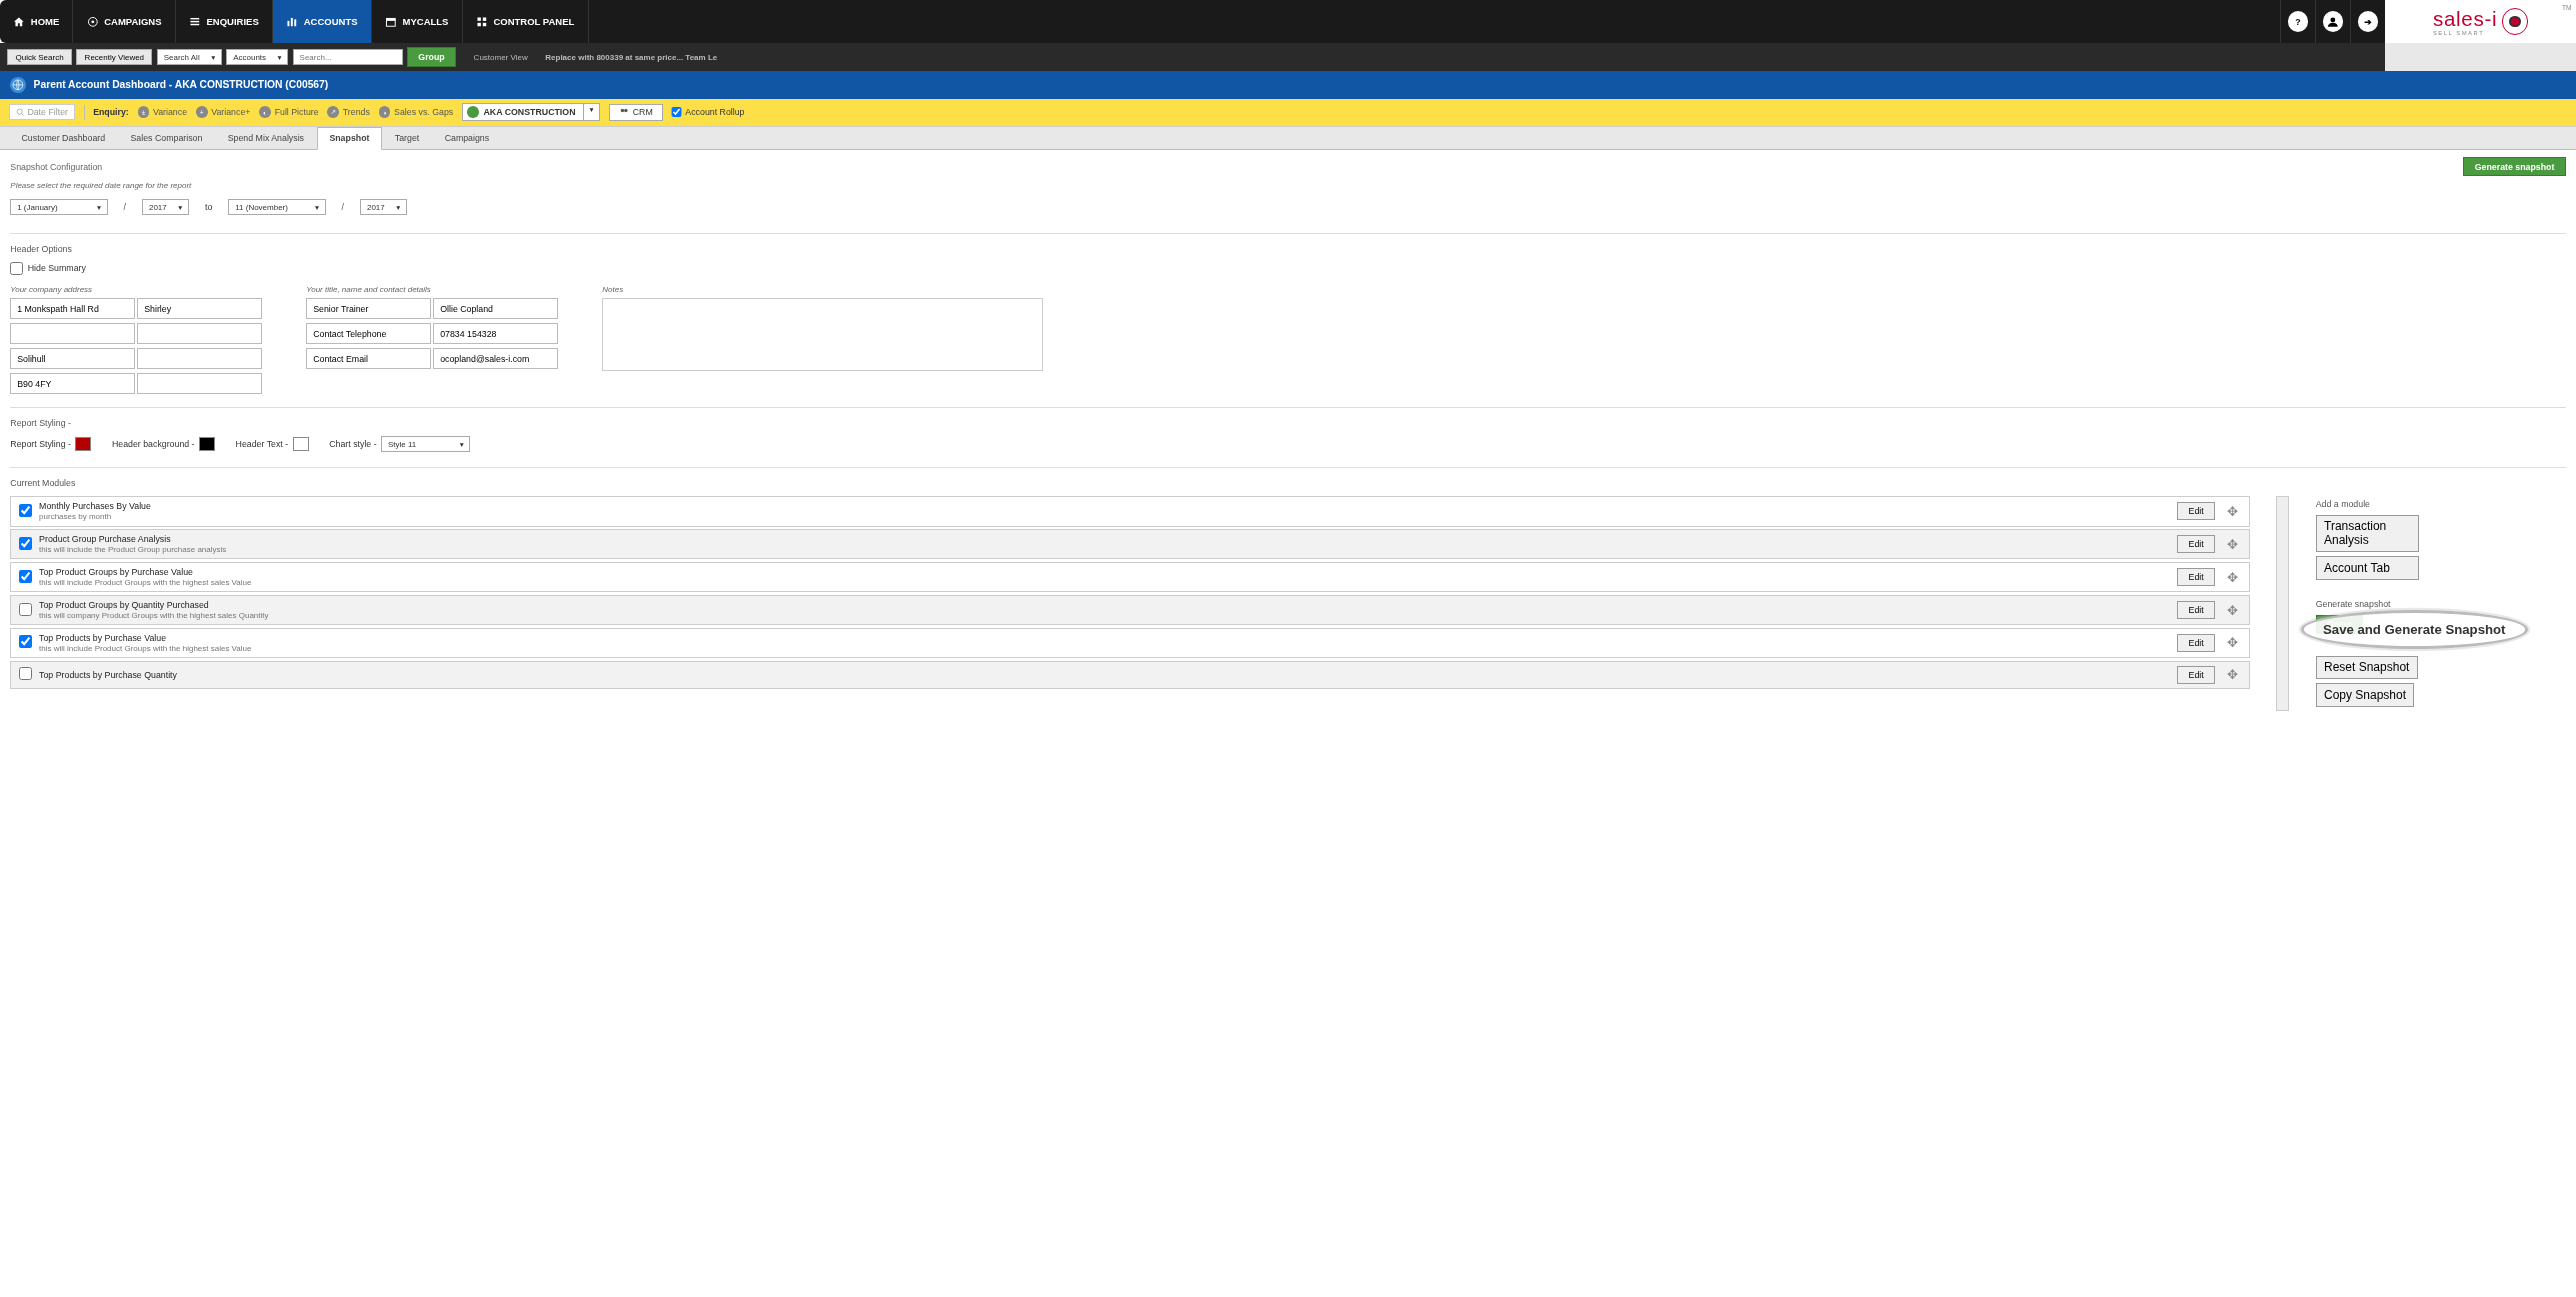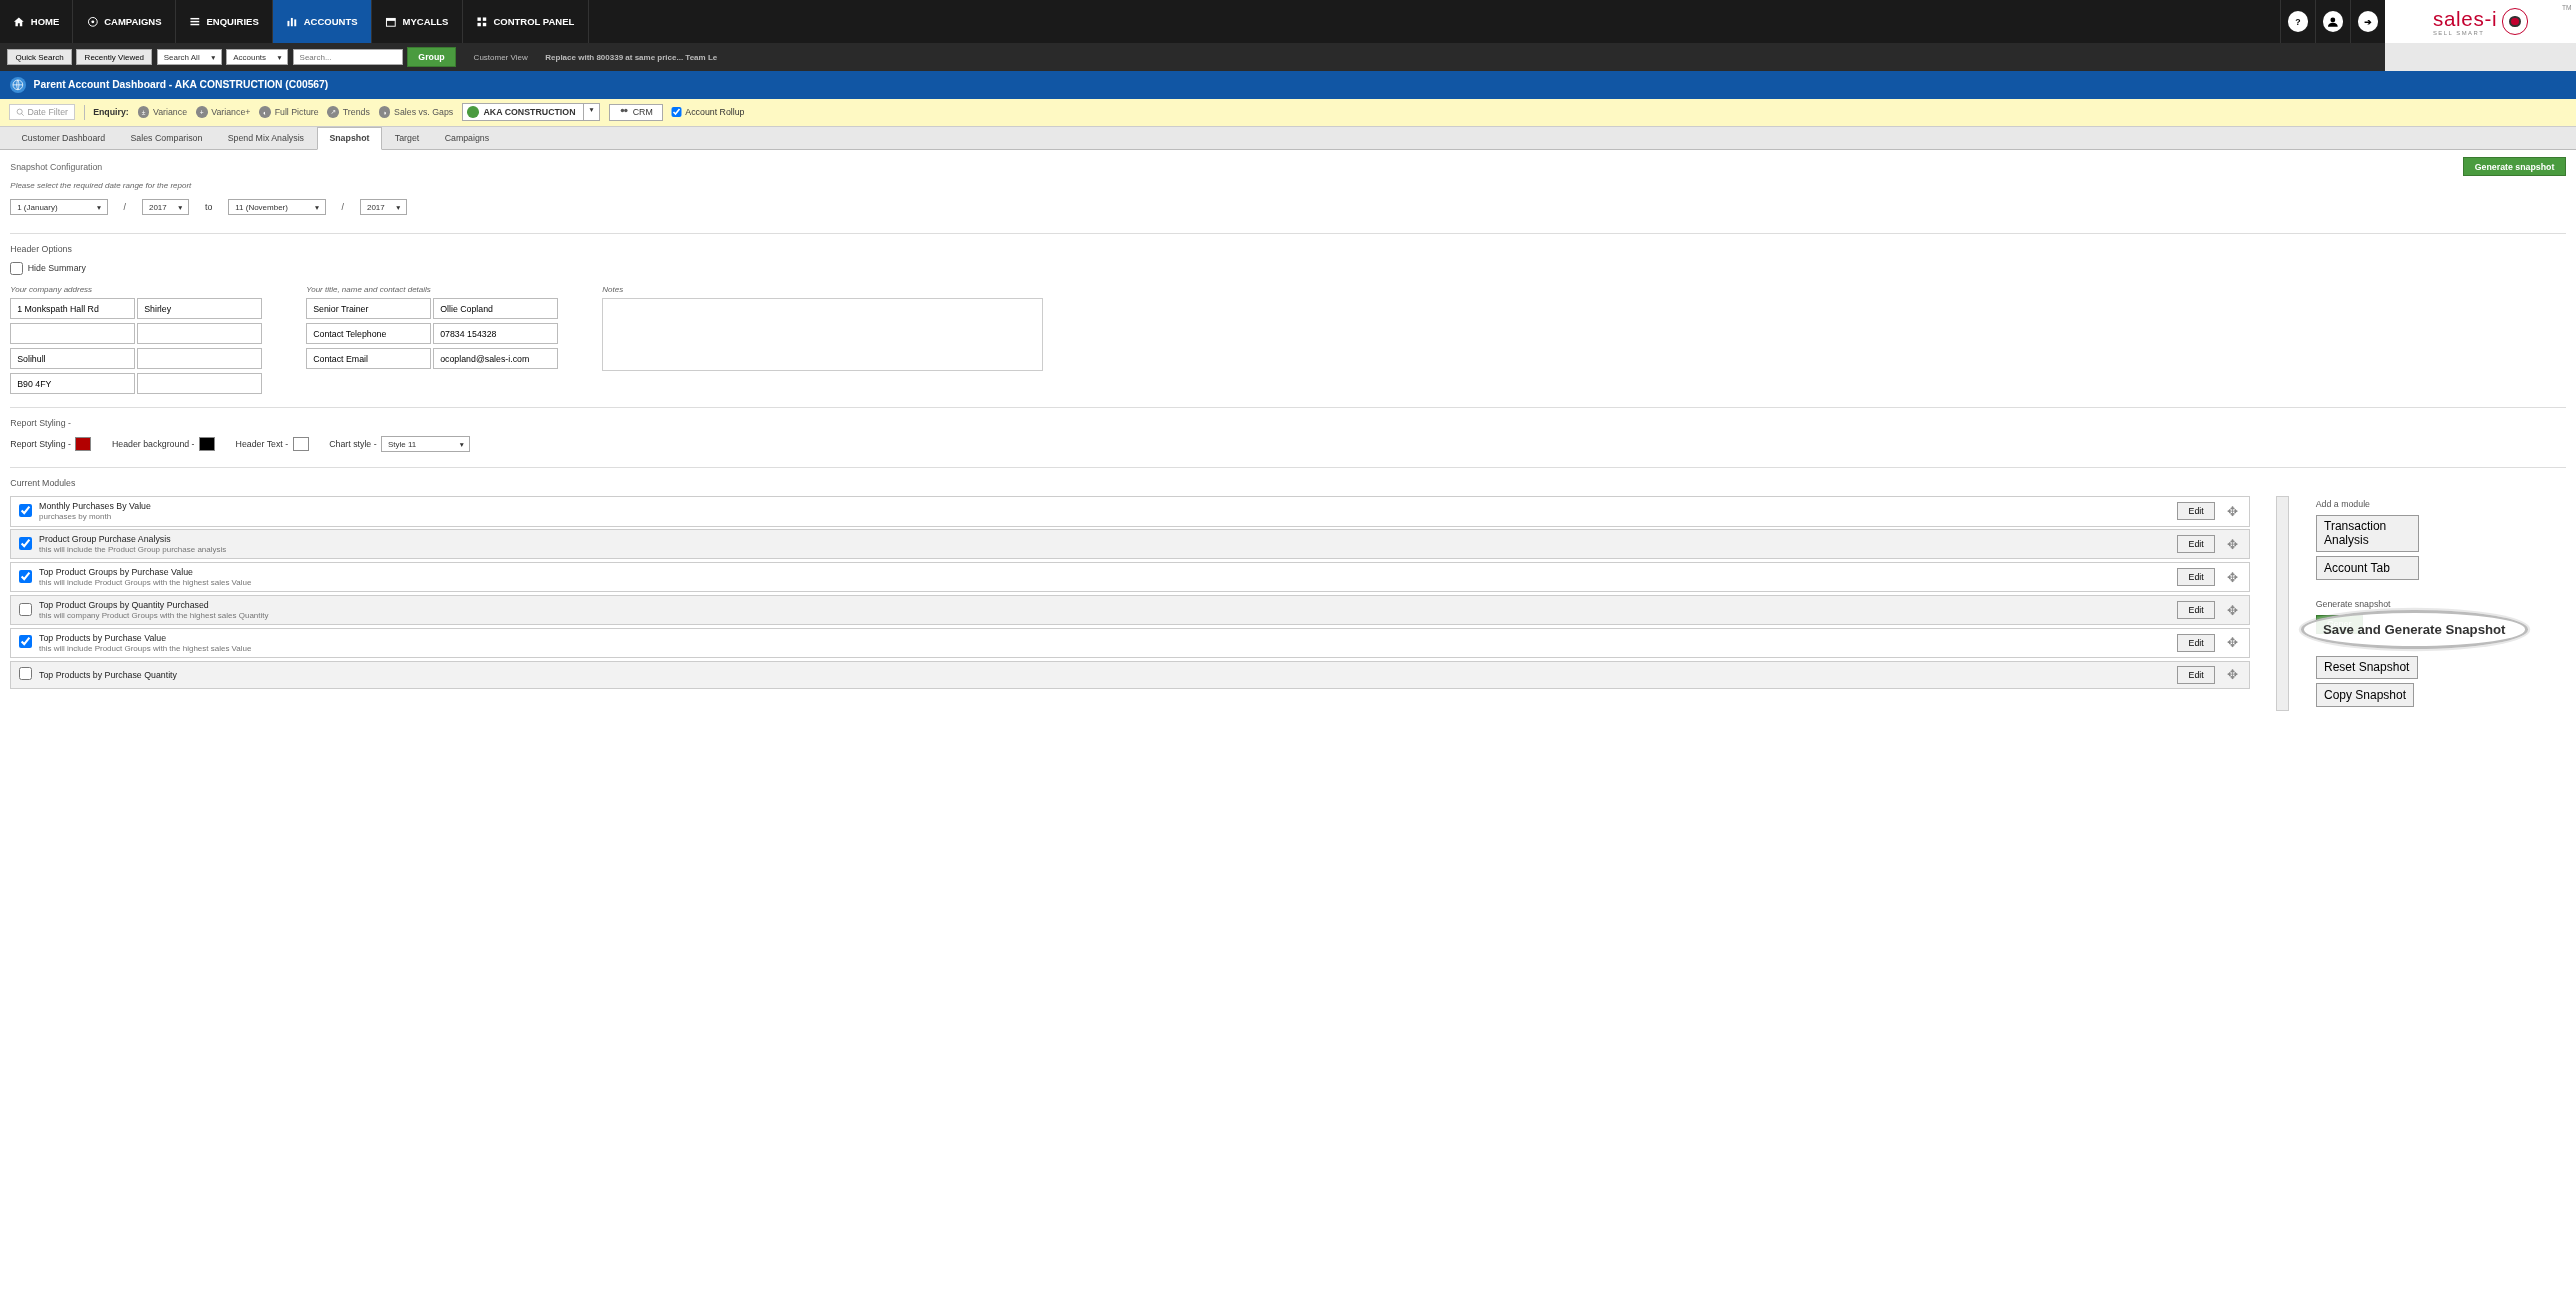--- a/index.html
+++ b/index.html
@@ -1,19 +1,19 @@
 <!DOCTYPE html>
 <html style="font-size:11.7px"><head>
 <meta charset="utf-8">
 <style>
 * { margin: 0; padding: 0; box-sizing: border-box; font-family: Arial, Helvetica, sans-serif; }
 body { background: #fff; font-size: 8.8px; color: #333; }
 
 
-.topnav { background: #1a1a1a; display: flex; align-items: stretch; height: 43px; }
+.topnav { background: #1a1a1a; display: flex; align-items: stretch; height: 43px; border-radius: 6px; }
 .topnav-item { display: flex; align-items: center; padding: 0 13.2px; color: #fff; font-size: 9.5px; font-weight: bold; border-right: 0.7px solid #333; cursor: pointer; }
 .topnav-item.active { background: #1156a4; }
 .topnav-item .icon { margin-right: 5.9px; width: 11.7px; height: 11.7px; fill: #fff; }
 .topnav-spacer { flex: 1; }
 .topnav-iconbtn { display: flex; align-items: center; justify-content: center; width: 35px; border-left: 0.7px solid #333; cursor: pointer; }
 .topnav-iconbtn .circ { width: 20.6px; height: 20.6px; border-radius: 50%; background: #fff; display: flex; align-items: center; justify-content: center; color: #000; font-weight: bold; }
 .logo-area { background: #fff; width: 191px; display: flex; align-items: center; justify-content: center; position: relative; }
 .logo-text { font-size: 20.6px; color: #c3002f; font-weight: 300; letter-spacing: 0.7px; }
 .logo-sub { font-size: 5.9px; color: #888; letter-spacing: 1.5px; display:block; text-align:left; margin-top:-1.5px;}
 .logo-bullseye { width: 26.4px; height: 26.4px; border-radius: 50%; border: 1.5px solid #c3002f; display: inline-flex; align-items:center; justify-content:center; margin-left:4.4px; }
@@ -31,21 +31,21 @@
 .searchbar-text { color: #bbb; font-size: 8px; margin-left: 13.2px; }
 .searchbar-text.bold { font-weight: bold; }
 .logo-placeholder-right { background:#e8e8e8; width:191px; align-self:stretch; }
 
 
 .titlebar { background: #1156a4; color: #fff; padding: 5.9px 10.3px; display: flex; align-items: center; font-size: 10.3px; font-weight: bold; }
 .titlebar .globeicon { width:16px; height:16px; border-radius:50%; background:#3a8dd8; margin-right:7.3px; display:flex; align-items:center; justify-content:center;}
 .titlebar .globeicon svg { width:11.7px;height:11.7px;fill:#fff;}
 
 
-.enquirybar { background: #fef9c3; border-bottom:0.7px solid #ccc; padding: 4.4px 8.8px; display: flex; align-items: center; gap: 8.8px; font-size: 8.8px; }
+.enquirybar { background: #fde047; border-bottom:0.7px solid #ccc; padding: 4.4px 8.8px; display: flex; align-items: center; gap: 8.8px; font-size: 8.8px; }
 .enquirybar .datefilter { display:flex; align-items:center; gap:2.9px; color:#999; border:0.7px solid #ccc; background:#fff; padding:2.2px 5.9px;}
 .enquirybar .vsep { width:0.7px; height:14.7px; background:#bbb; }
 .enquirybar .enq-label { font-weight:bold; }
 .enquirybar .enq-item { display:flex; align-items:center; gap:3.7px; cursor:pointer; color:#555;}
 .enquirybar .enq-item .ci { width:11.7px;height:11.7px;border-radius:50%;background:#888;display:flex;align-items:center;justify-content:center;font-size:6.6px;color:#fff;}
 .enquirybar .account-pill { background:#fff; border:0.7px solid #aaa; padding:2.2px 7.3px 2.2px 4.4px; display:flex; align-items:center; gap:4.4px; font-weight:bold;}
 .enquirybar .account-pill .gico { width:11.7px;height:11.7px;border-radius:50%;background:#4a9b3f;display:inline-block;}
 .enquirybar .account-caret { background:#fff; border:0.7px solid #aaa; border-left:none; padding:2.2px 4.4px; font-size:6.6px;}
 .enquirybar .crm-btn { background:#fff; border:0.7px solid #aaa; padding:2.2px 8.8px; display:flex; align-items:center; gap:3.7px;}
 .enquirybar .rollup { display:flex; align-items:center; gap:3.7px;}

